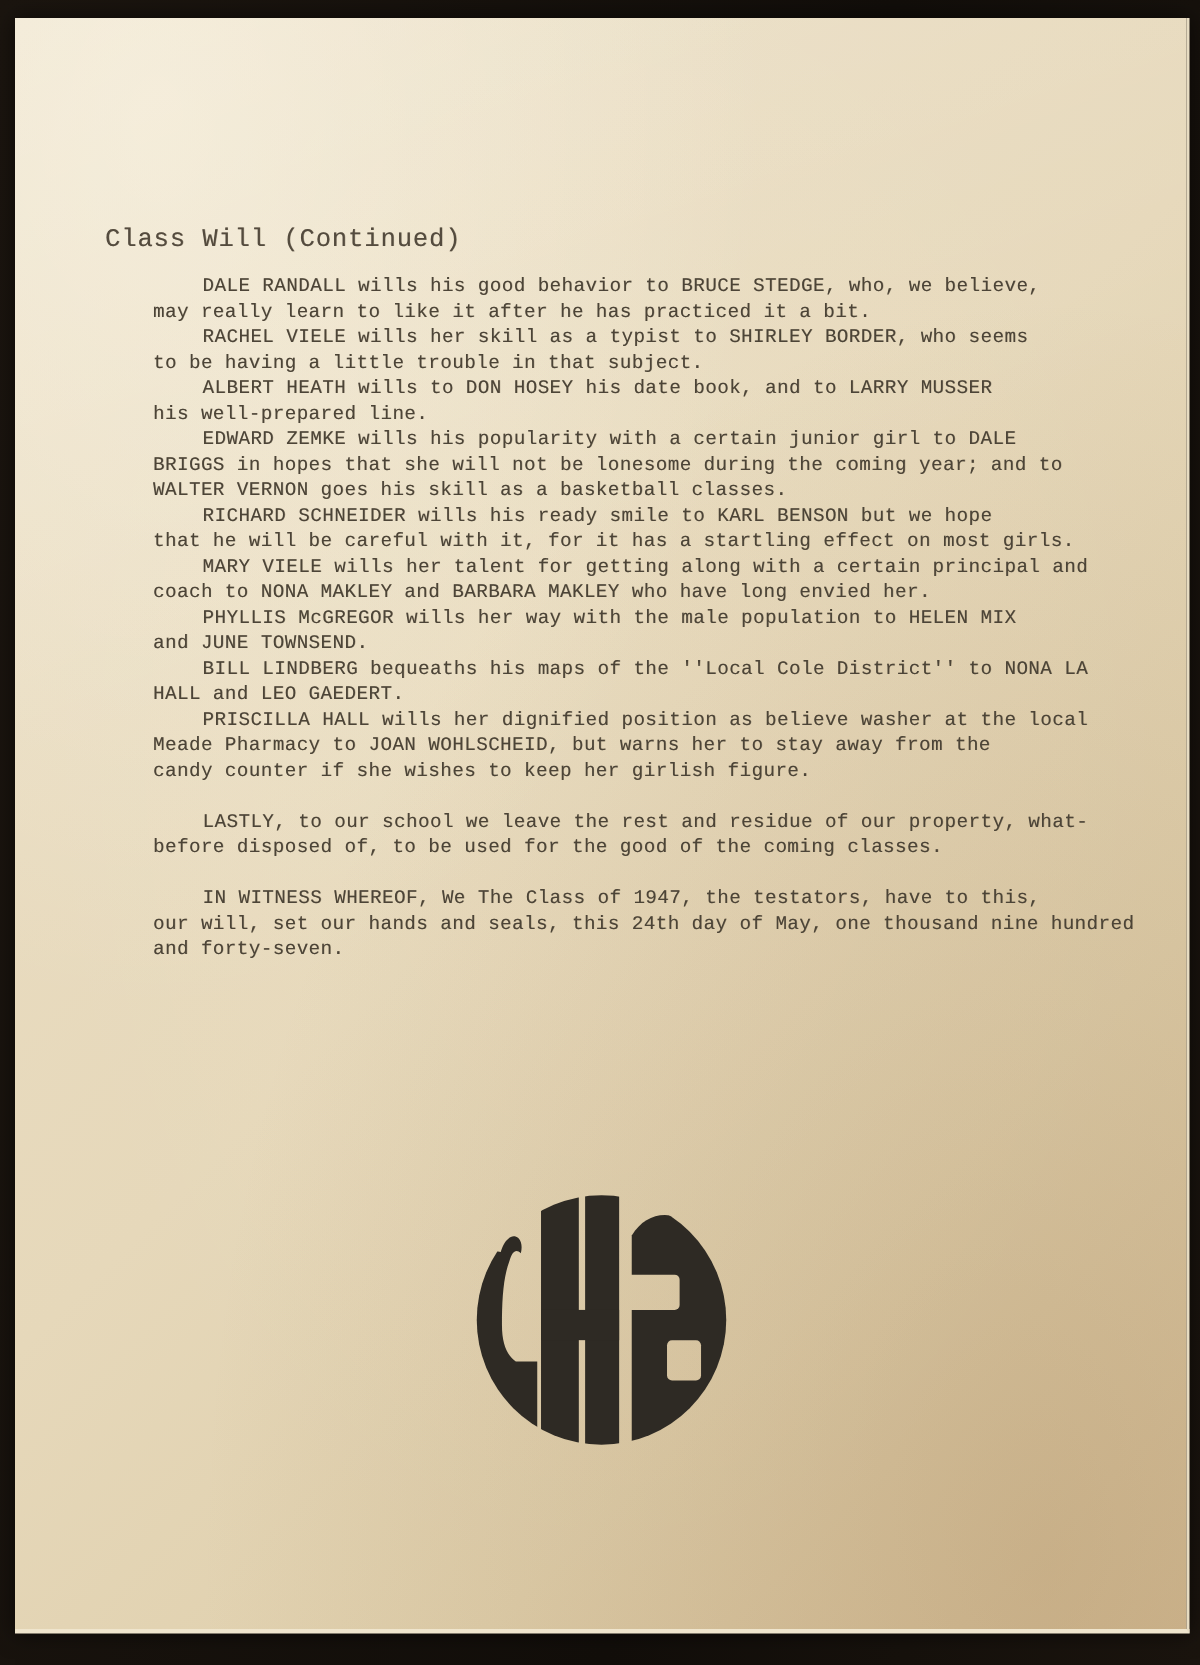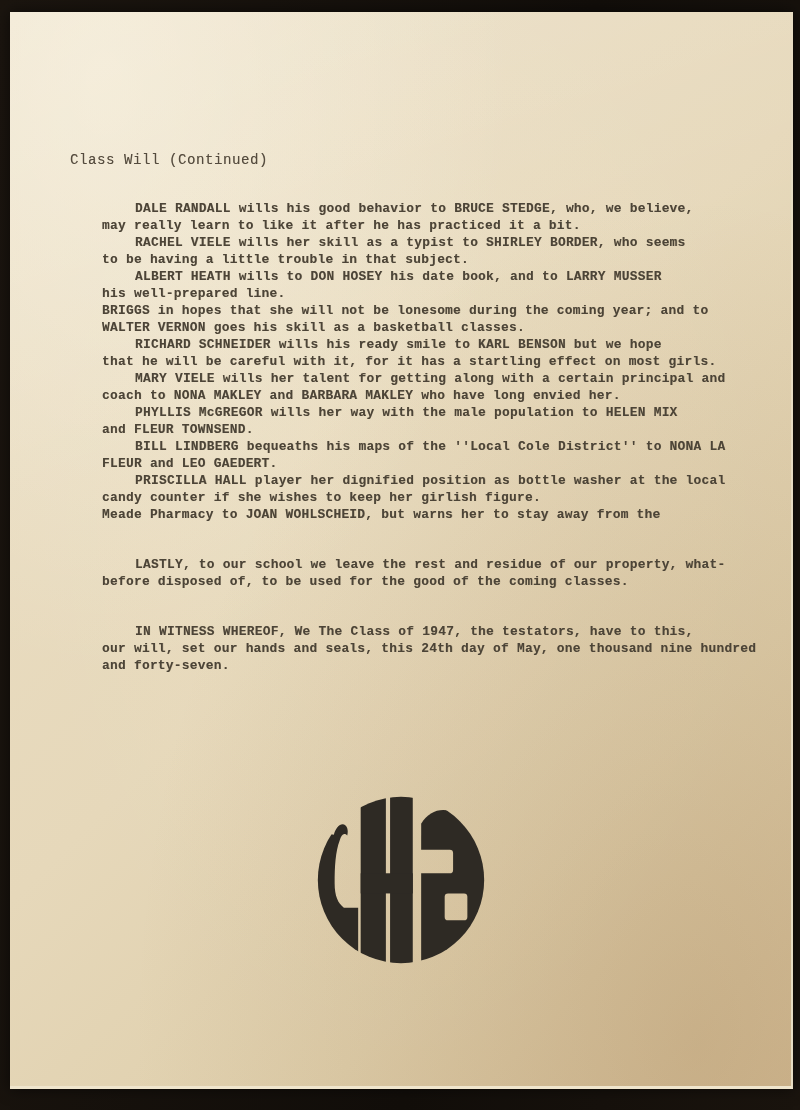--- a/index.html
+++ b/index.html
@@ -23,42 +23,41 @@
       radial-gradient(ellipse at 88% 96%, rgba(150,112,66,0.25), rgba(150,112,66,0) 58%),
       radial-gradient(ellipse at 50% 45%, rgba(255,248,228,0.10), rgba(255,248,228,0) 70%),
       linear-gradient(135deg, #ece0c7 0%, #e6d8ba 48%, #dfcfac 75%, #d6c09a 100%);
     border-right: 2px solid #e7dcc2;
     border-bottom: 3px solid #efe5cd;
     box-shadow: 0 0 14px rgba(0,0,0,0.55);
   }
   .heading {
     position: absolute;
     left: 60px; top: 140px;
-    font-size: 14px; line-height: 17px;
+    font-size: 17px; line-height: 17px;
     letter-spacing: 0.6px;
     color: #544b3e;
     text-shadow: 0.3px 0.3px 0.4px rgba(80,68,52,0.45);
     white-space: pre;
   }
   .body-text {
     position: absolute;
-    left: 92px; top: 188px;
+    left: 92px; top: 170px;
     color: #4c4437;
     text-shadow: 0.3px 0.3px 0.4px rgba(76,64,48,0.40);
-    font-weight: bold;
   }
   .body-text .line {
     white-space: pre;
     font-size: 12.8px;
     line-height: 17px;
     height: 17px;
     letter-spacing: 0.3px;
   }
   .body-text .line.first { padding-left: 33px; }
-  .body-text .line.gap { margin-top: 33px; }
+  .body-text .line.gap { margin-top: 17px; }
   .monogram-wrap {
     position: absolute;
     left: 305px; top: 784px;
     width: 172px; height: 168px;
   }
   .monogram-wrap svg { width: 100%; height: 100%; display: block; }
 </style>
 </head>
 <body>
 
@@ -68,33 +67,34 @@
 
   <div class="heading">Class Will (Continued)</div>
 
   <div class="body-text">
       <div class="line first">DALE RANDALL wills his good behavior to BRUCE STEDGE, who, we believe,</div>
       <div class="line">may really learn to like it after he has practiced it a bit.</div>
       <div class="line first">RACHEL VIELE wills her skill as a typist to SHIRLEY BORDER, who seems</div>
       <div class="line">to be having a little trouble in that subject.</div>
       <div class="line first">ALBERT HEATH wills to DON HOSEY his date book, and to LARRY MUSSER</div>
       <div class="line">his well-prepared line.</div>
+      <div class="line first">EDWARD ZEMKE wills his popularity with a certain junior girl to DALE</div>
       <div class="line">BRIGGS in hopes that she will not be lonesome during the coming year; and to</div>
       <div class="line">WALTER VERNON goes his skill as a basketball classes.</div>
       <div class="line first">RICHARD SCHNEIDER wills his ready smile to KARL BENSON but we hope</div>
       <div class="line">that he will be careful with it, for it has a startling effect on most girls.</div>
       <div class="line first">MARY VIELE wills her talent for getting along with a certain principal and</div>
       <div class="line">coach to NONA MAKLEY and BARBARA MAKLEY who have long envied her.</div>
       <div class="line first">PHYLLIS McGREGOR wills her way with the male population to HELEN MIX</div>
-      <div class="line">and FLEUR TOWNSEND.</div>
+      <div class="line">and JUNE TOWNSEND.</div>
       <div class="line first">BILL LINDBERG bequeaths his maps of the ''Local Cole District'' to NONA LA</div>
-      <div class="line">FLEUR and LEO GAEDERT.</div>
-      <div class="line first">PRISCILLA HALL player her dignified position as bottle washer at the local</div>
+      <div class="line">HALL and LEO GAEDERT.</div>
+      <div class="line first">PRISCILLA HALL wills her dignified position as believe washer at the local</div>
+      <div class="line">Meade Pharmacy to JOAN WOHLSCHEID, but warns her to stay away from the</div>
       <div class="line">candy counter if she wishes to keep her girlish figure.</div>
-      <div class="line">Meade Pharmacy to JOAN WOHLSCHEID, but warns her to stay away from the</div>
       <div class="line first gap">LASTLY, to our school we leave the rest and residue of our property, what-</div>
       <div class="line">before disposed of, to be used for the good of the coming classes.</div>
       <div class="line first gap">IN WITNESS WHEREOF, We The Class of 1947, the testators, have to this,</div>
       <div class="line">our will, set our hands and seals, this 24th day of May, one thousand nine hundred</div>
       <div class="line">and forty-seven.</div>
     </div>
 
   <div class="monogram-wrap">
     <svg viewBox="0 0 200 200" role="img" aria-label="UHS">
       <defs>

